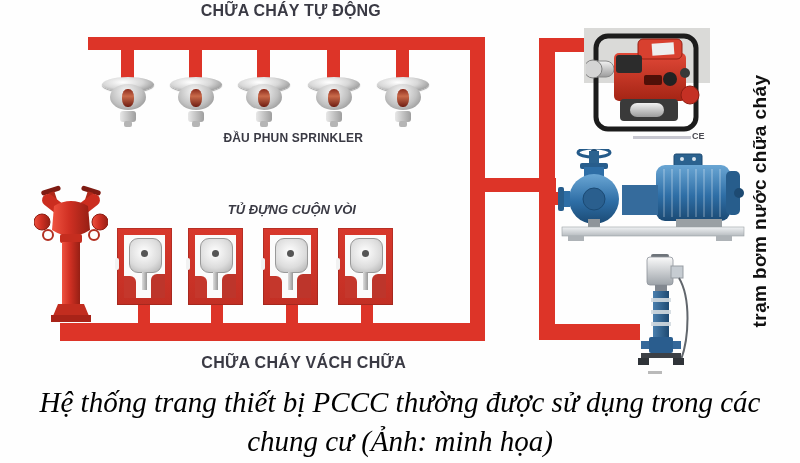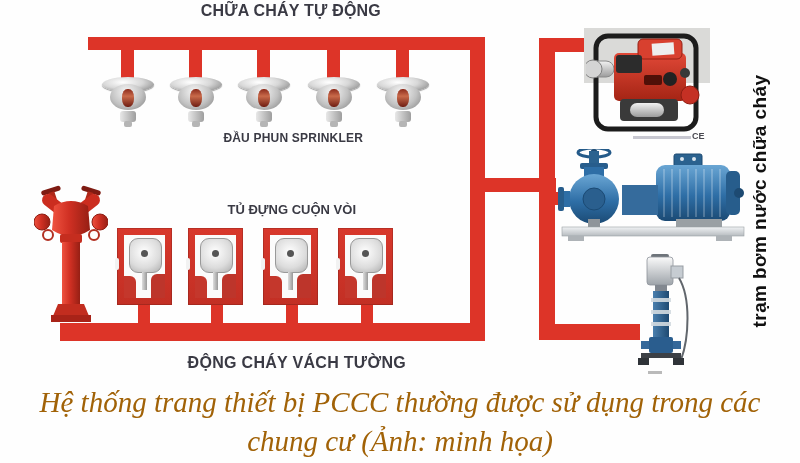--- a/index.html
+++ b/index.html
@@ -1,21 +1,21 @@
 <!DOCTYPE html>
 <html><head>
 <meta charset="utf-8">
 <style>
   html,body{margin:0;padding:0;background:#fff;}
   .stage{position:relative;width:800px;height:463px;background:#fefefe;overflow:hidden;
          font-family:"Liberation Sans", sans-serif;}
   .lbl{position:absolute;color:#3a3a44;font-weight:bold;text-align:right;white-space:nowrap;}
   #title-auto{left:179px;top:2px;width:202px;font-size:16px;letter-spacing:.2px;}
   #label-sprinkler{left:163px;top:131px;width:200px;font-size:12px;letter-spacing:.2px;}
-  #label-cabinet{left:156px;top:202px;width:200px;font-size:13px;}
+  #label-cabinet{left:156px;top:202px;width:200px;font-size:13px;font-style:italic;}
   #label-wall{left:106px;top:354px;width:300px;font-size:16px;letter-spacing:.3px;}
   #label-pumpstation{position:absolute;left:620px;top:190px;width:280px;height:22px;
       transform:rotate(-90deg);transform-origin:center;color:#101010;font-weight:bold;
       font-size:19px;text-align:center;letter-spacing:.4px;font-family:"Liberation Sans",sans-serif;}
 
   
   .pipe{position:absolute;background:#dd3428;}
   #p-top{left:88px;top:37px;width:397px;height:13px;}
   .drop{top:50px;width:13px;height:34px;}
   #d1{left:121px}#d2{left:189px}#d3{left:257px}#d4{left:327px}#d5{left:396px}
@@ -61,32 +61,32 @@
   #engine-bg{position:absolute;left:584px;top:28px;width:126px;height:55px;background:#dadad8;}
   #engine-svg{left:586px;top:31px;}
   #ce-mark{position:absolute;left:692px;top:119px;font-size:9px;font-weight:bold;color:#4a4a52;margin-top:12px;}
   .smudge{position:absolute;background:#b9b9c4;opacity:.8;}
   #engine-caption{left:633px;top:136px;width:58px;height:3px;}
   #vpump-caption{left:648px;top:371px;width:14px;height:3px;background:#a9a9a9;}
   #bluepump-svg{left:558px;top:149px;}
   #vpump-svg{left:633px;top:254px;}
 
   
-  .caption{position:absolute;left:0;top:383px;width:800px;text-align:center;color:#a16207;
+  .caption{position:absolute;left:0;top:383px;width:800px;text-align:center;color:#000000;
       font-family:"Liberation Serif", serif;font-style:italic;font-size:29px;line-height:39px;}
 </style>
 </head>
 <body>
 
 <div class="stage">
 
   <div class="lbl" id="title-auto">CHỮA CHÁY TỰ ĐỘNG</div>
   <div class="lbl" id="label-sprinkler">ĐẦU PHUN SPRINKLER</div>
   <div class="lbl" id="label-cabinet">TỦ ĐỰNG CUỘN VÒI</div>
-  <div class="lbl" id="label-wall">ĐỘNG CHÁY VÁCH TƯỜNG</div>
+  <div class="lbl" id="label-wall">CHỮA CHÁY VÁCH CHỮA</div>
   <div id="label-pumpstation">trạm bơm nước chữa cháy</div>
 
   <div class="pipe" id="p-top"></div>
   <div class="pipe drop" id="d1"></div>
   <div class="pipe drop" id="d2"></div>
   <div class="pipe drop" id="d3"></div>
   <div class="pipe drop" id="d4"></div>
   <div class="pipe drop" id="d5"></div>
   <div class="pipe" id="p-v1"></div>
   <div class="pipe" id="p-mid"></div>

